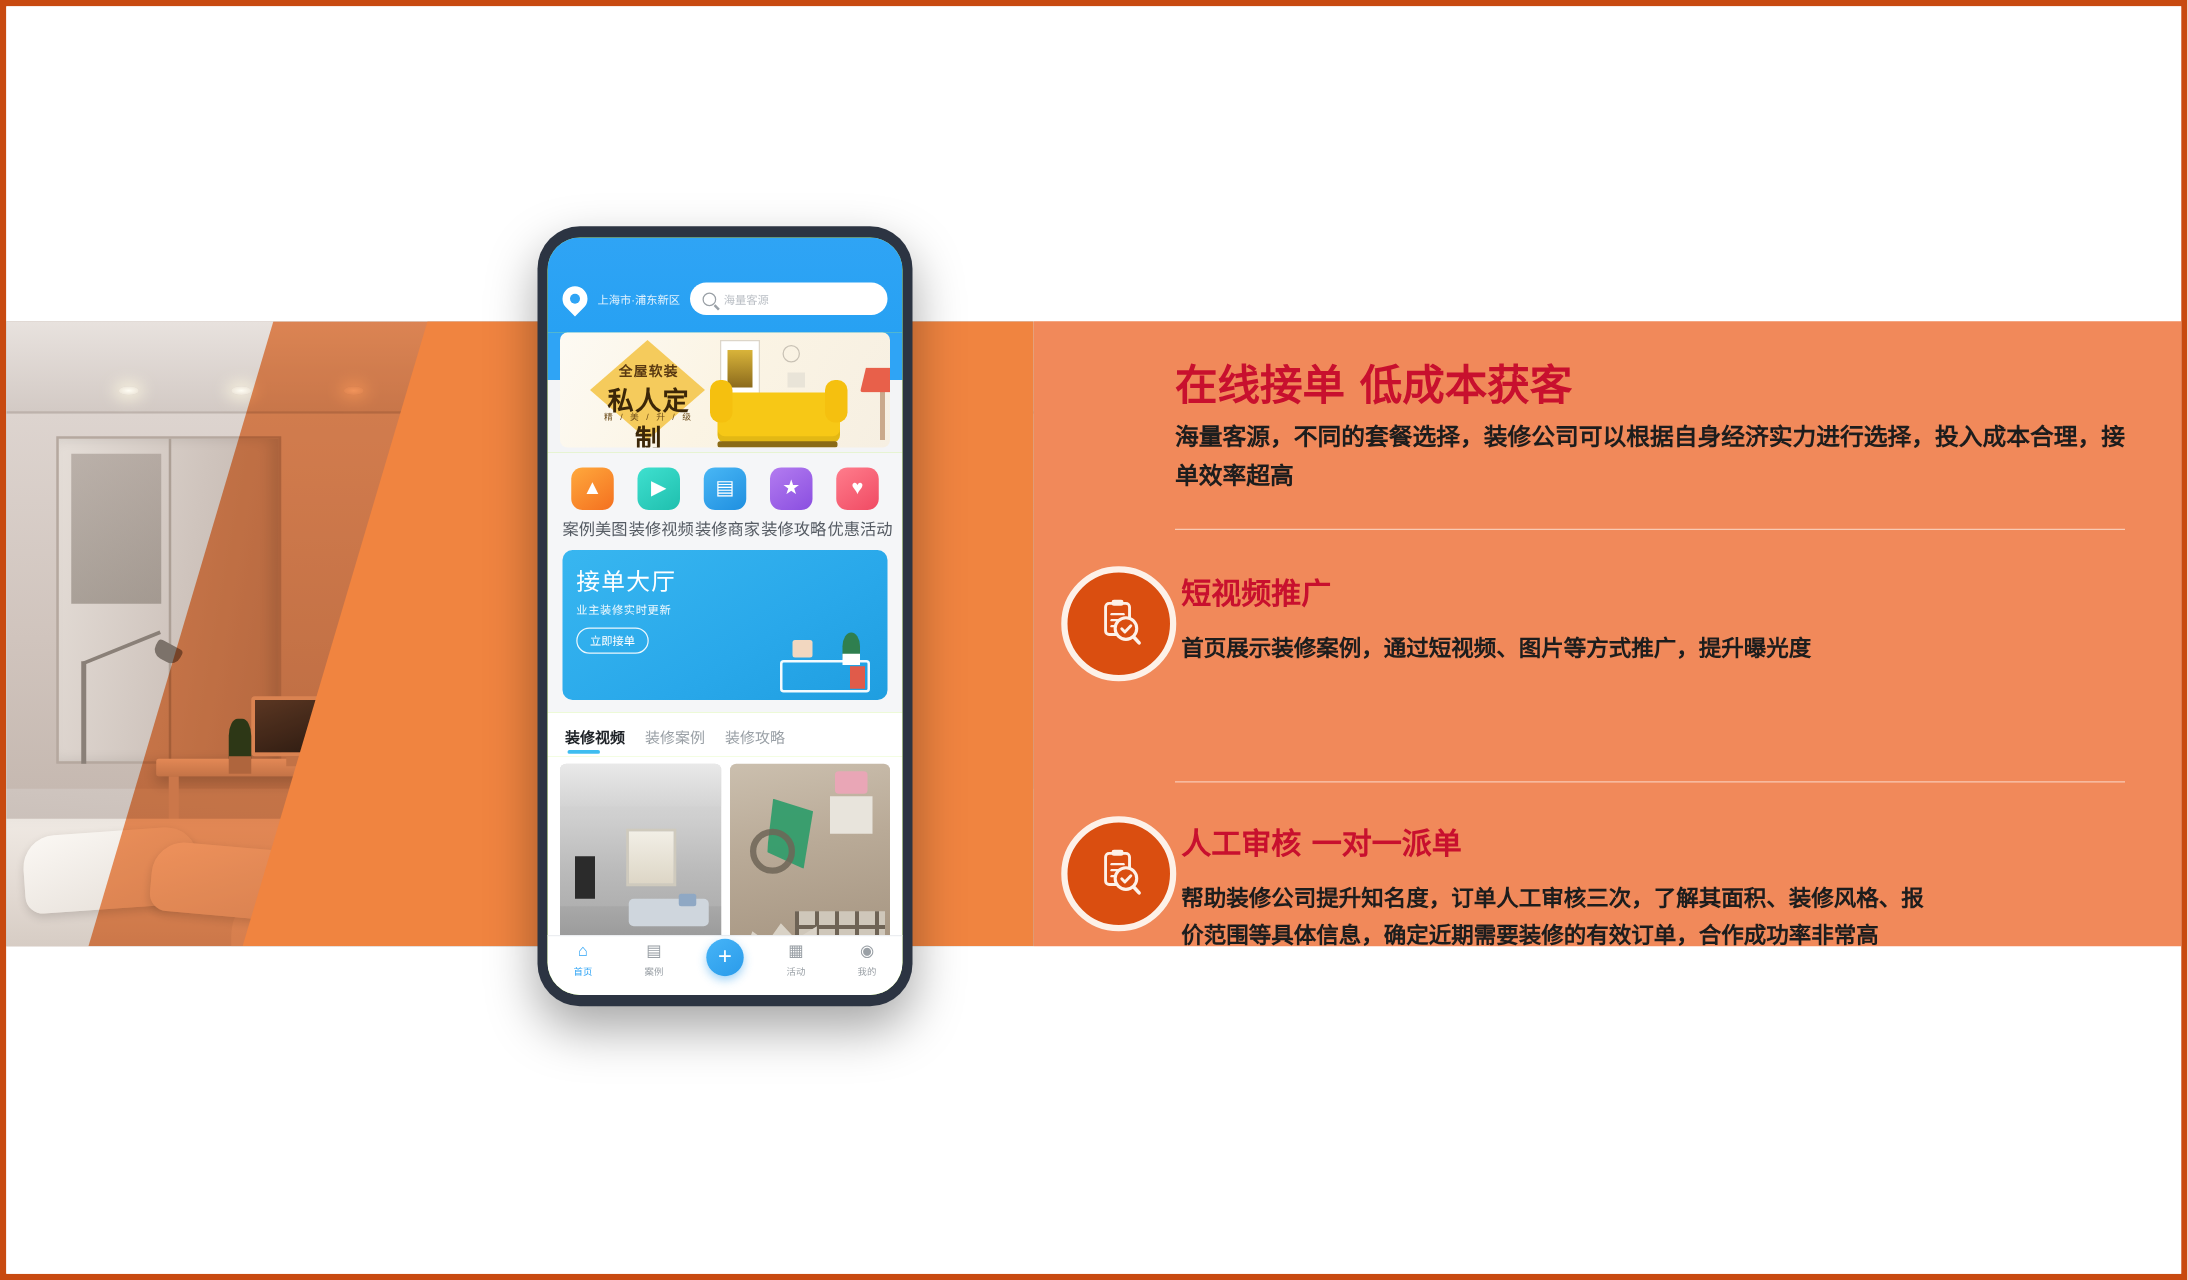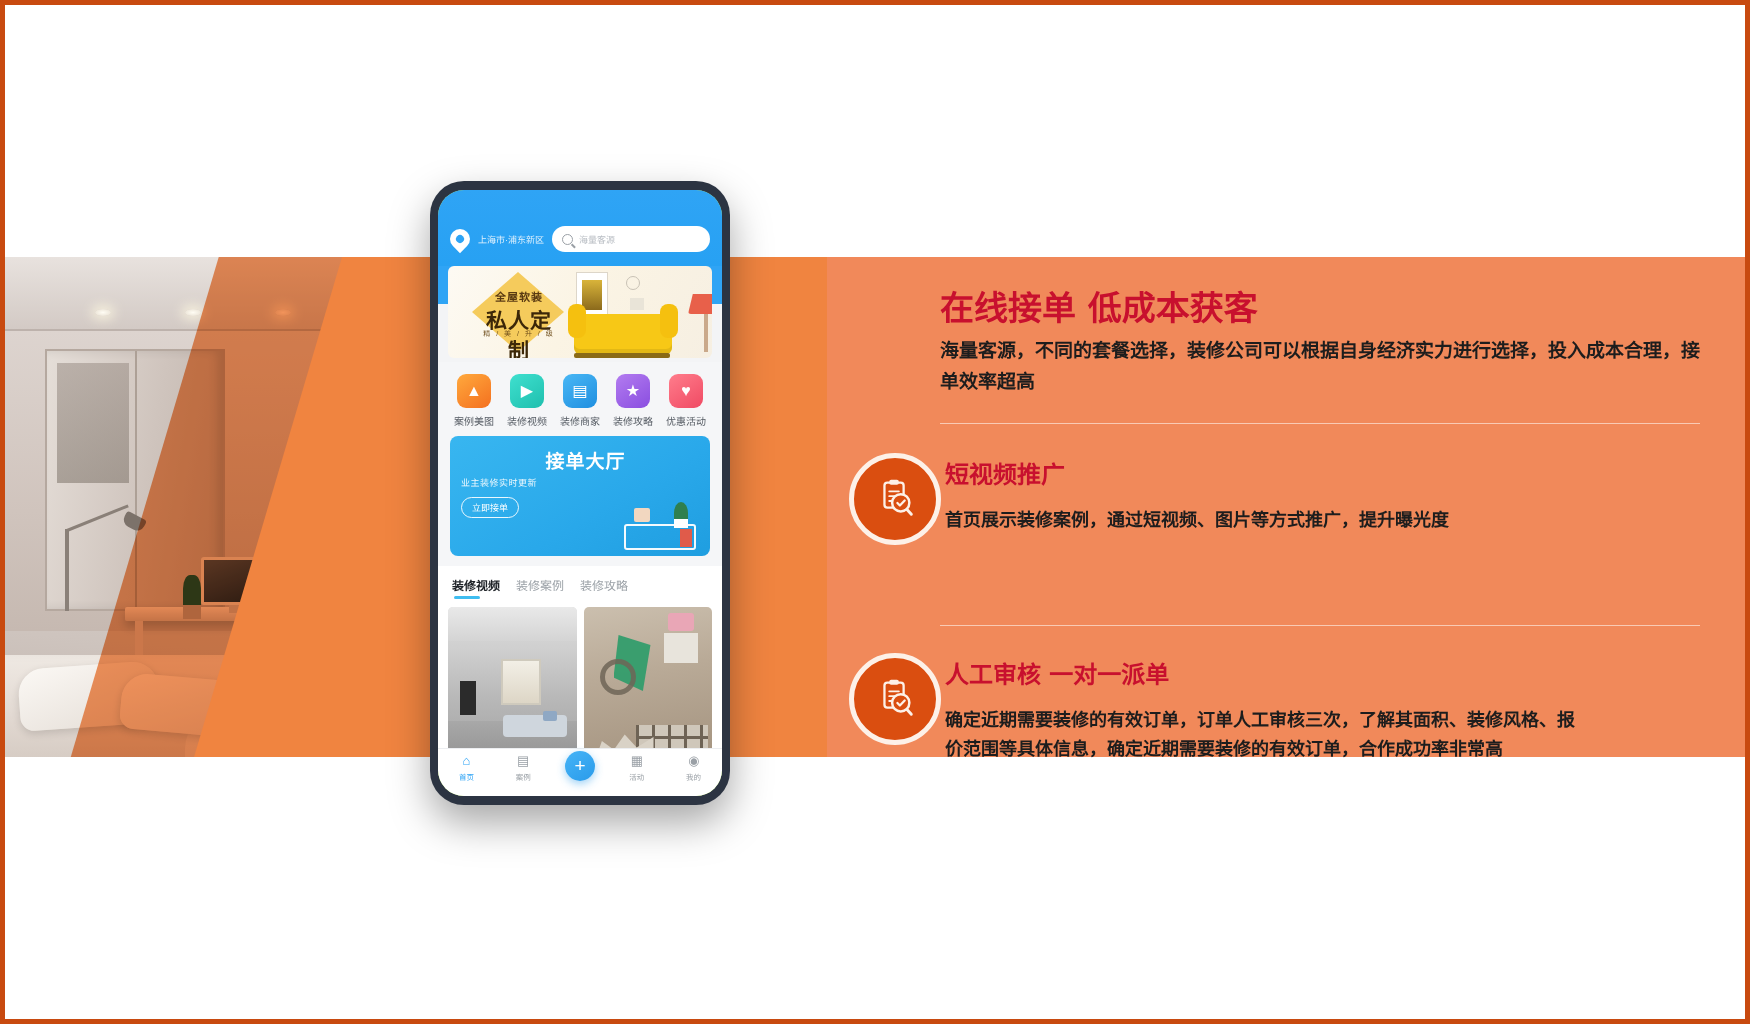--- a/index.html
+++ b/index.html
@@ -286,37 +286,37 @@
   .quicknav {
     display: flex; justify-content: space-between;
     padding: 12px 12px 8px 12px; background: #f5f6f8;
   }
   .qn-item { width: 48px; text-align: center; }
   .qn-icon {
     width: 34px; height: 34px; margin: 0 auto 5px auto;
     border-radius: 9px; position: relative;
     display: flex; align-items: center; justify-content: center;
   }
-  .qn-label { font-size: 10px; color: #555b63; white-space: nowrap; }
+  .qn-label { font-size: 13px; color: #555b63; white-space: nowrap; }
   .qn-i1 { background: linear-gradient(145deg,#ffa93d,#f4701f); }
   .qn-i2 { background: linear-gradient(145deg,#3fe0cf,#1fbfae); }
   .qn-i3 { background: linear-gradient(145deg,#49b7f5,#1f8fe0); }
   .qn-i4 { background: linear-gradient(145deg,#b37cf0,#8a4ee0); }
   .qn-i5 { background: linear-gradient(145deg,#ff7d8c,#f04a63); }
   .gl { position: absolute; color: #fff; font-size: 16px; line-height: 1; }
 
   
   .promos { display: flex; gap: 8px; padding: 0 12px 10px 12px; background:#f5f6f8; }
   .promo-left {
     position: relative;
     flex: 1 1 58%; height: 120px; border-radius: 8px; overflow: hidden;
     background: linear-gradient(150deg,#38b6f0 0%, #29a8ea 60%, #1f9ee0 100%);
     padding: 10px 0 0 11px;
   }
-  .pl-t1 { font-size: 19px; font-weight: bold; color: #fff; letter-spacing: 1px; text-align: center; }
+  .pl-t1 { font-size: 19px; font-weight: normal; color: #fff; letter-spacing: 1px; }
   .pl-t2 { font-size: 9px; color: rgba(255,255,255,.92); margin-top: 3px; letter-spacing: .5px;}
   .pl-btn {
     margin-top: 8px; display: inline-block;
     padding: 3px 10px; border: 1px solid rgba(255,255,255,.9);
     border-radius: 11px; font-size: 9px; color: #fff;
   }
   .pl-deco-shelf{position:absolute;right:14px;bottom:6px;width:72px;height:26px;border:2px solid #fff;border-radius:3px;opacity:.95;}
   .pl-deco-plant{position:absolute;right:22px;bottom:32px;width:14px;height:22px;background:#2f7f4f;border-radius:50% 50% 10% 10%;}
   .pl-deco-pot{position:absolute;right:22px;bottom:28px;width:14px;height:9px;background:#fff;}
   .pl-deco-box{position:absolute;right:60px;bottom:34px;width:16px;height:14px;background:#f2d7c0;border-radius:2px;}
@@ -480,21 +480,21 @@
             <line x1="18" y1="16" x2="28" y2="16" stroke="#fdf1e8" stroke-width="2" stroke-linecap="round"></line>
             <line x1="18" y1="21" x2="26" y2="21" stroke="#fdf1e8" stroke-width="2" stroke-linecap="round"></line>
             <line x1="18" y1="26" x2="24" y2="26" stroke="#fdf1e8" stroke-width="2" stroke-linecap="round"></line>
             <circle cx="30" cy="28" r="9" fill="#da4e10" stroke="#fdf1e8" stroke-width="2.6"></circle>
             <path d="M26.5 28.2l2.6 2.6 5-5.2" fill="none" stroke="#fdf1e8" stroke-width="2.4" stroke-linecap="round" stroke-linejoin="round"></path>
             <line x1="36.5" y1="35" x2="41" y2="40" stroke="#fdf1e8" stroke-width="3" stroke-linecap="round"></line>
           </svg>
         </div>
         <div class="feat-title">人工审核 一对一派单</div>
         <div class="feat-body">
-          <div>确定近期需要装修的有效订单，订单人工审核三次，了解其面积、装修风格、报</div>
+          <div>帮助装修公司提升知名度，订单人工审核三次，了解其面积、装修风格、报</div>
           <div>价范围等具体信息，确定近期需要装修的有效订单，合作成功率非常高</div>
         </div>
       </div>
 
     </div>
   </div>
 
 
   <div class="phone">
     <div class="phone-screen">

